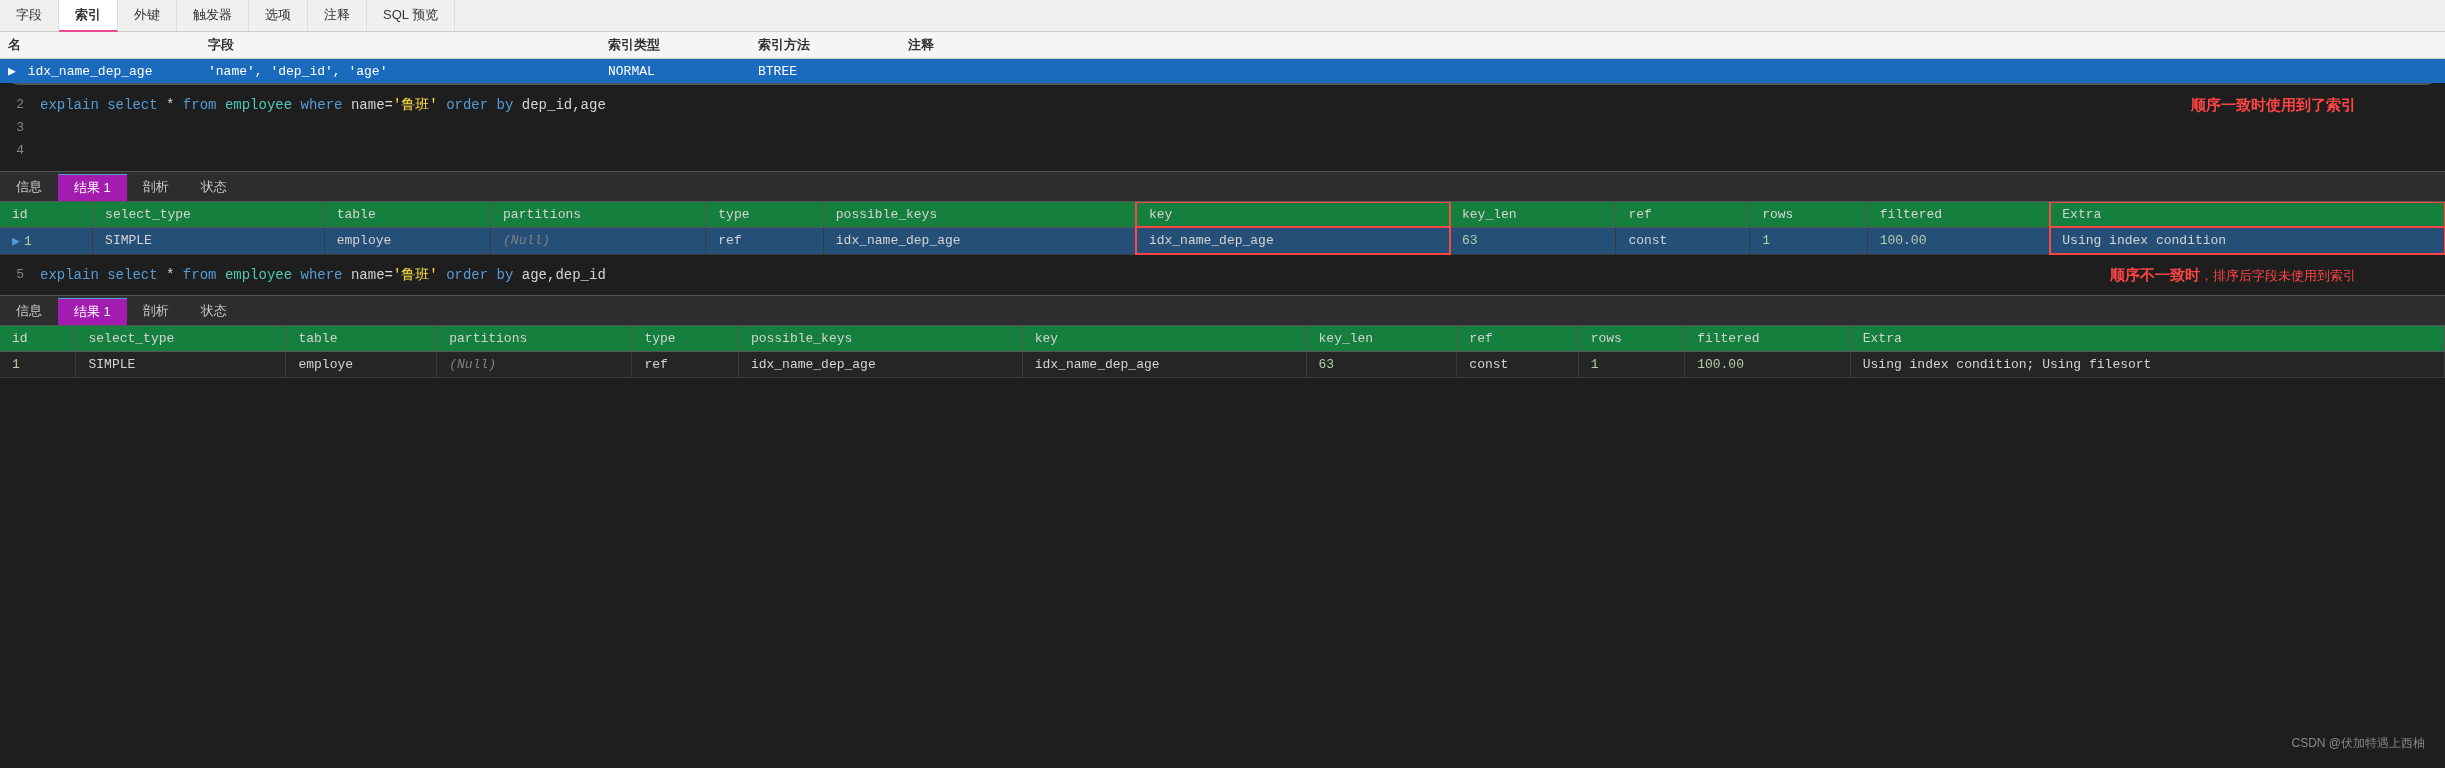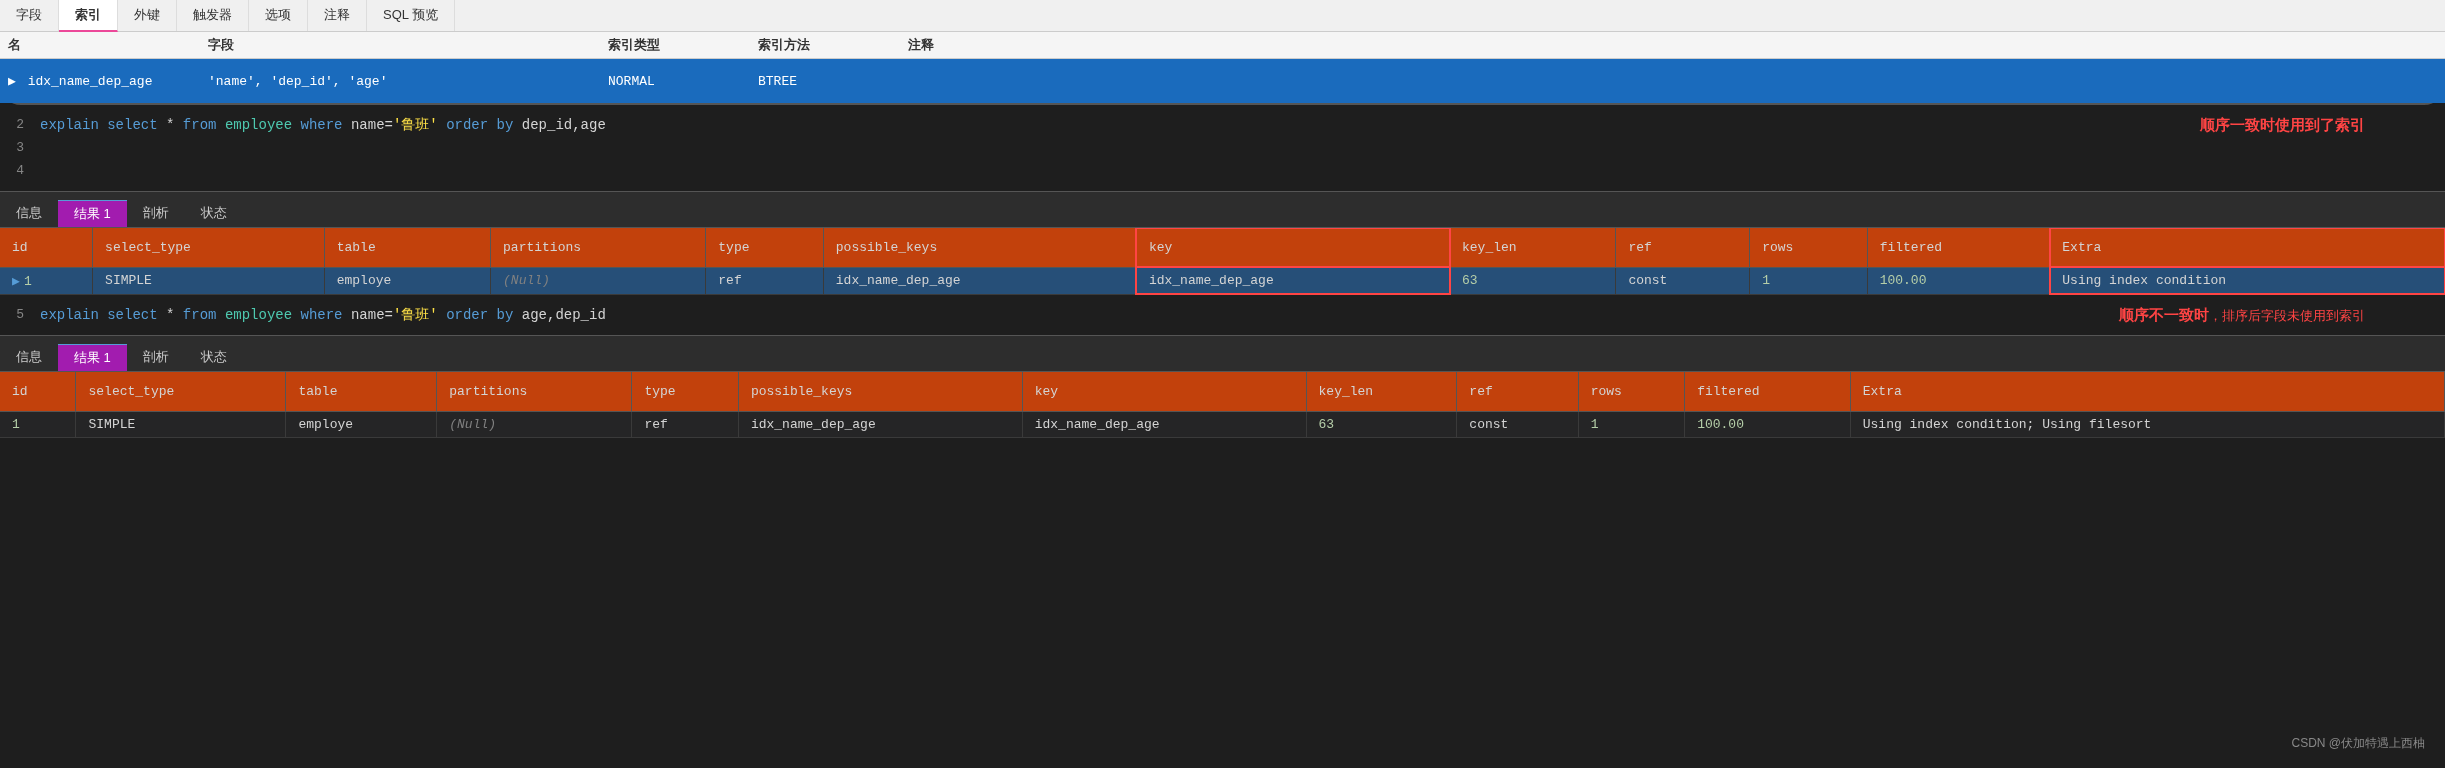--- a/index.html
+++ b/index.html
@@ -56,21 +56,21 @@
       padding: 4px 8px;
       font-weight: bold;
       font-size: 13px;
       font-family: 'Microsoft YaHei', sans-serif;
       color: #333;
     }
 
     .index-grid-row {
       display: grid;
       grid-template-columns: 200px 400px 150px 150px 200px;
-      padding: 14px 8px;
+      padding: 4px 8px;
       background: #1a6bbd;
       color: #ffffff;
       font-size: 13px;
       align-items: center;
     }
 
     .index-grid-row .arrow {
       display: inline-block;
       margin-right: 4px;
       color: #fff;
@@ -109,21 +109,21 @@
     .kw-white { color: #d4d4d4; }
     .kw-string { color: #fde047; }
     .kw-table { color: #4ec9b0; }
 
     
     .result-tabs {
       display: flex;
       background: #2d2d2d;
       border-bottom: 1px solid #555;
       border-top: 1px solid #555;
-      padding: 8px 0 0 0;
+      padding: 2px 0 0 0;
     }
 
     .result-tab {
       padding: 4px 16px;
       font-size: 13px;
       color: #ccc;
       cursor: pointer;
       font-family: 'Microsoft YaHei', sans-serif;
     }
 
@@ -139,23 +139,23 @@
       overflow-x: auto;
     }
 
     .result-table {
       width: 100%;
       border-collapse: collapse;
       font-size: 13px;
     }
 
     .result-table th {
-      background: #c2410c;
+      background: #15803d;
       color: #d4d4d4;
-      padding: 12px 12px;
+      padding: 5px 12px;
       text-align: left;
       border-right: 1px solid #555;
       border-bottom: 1px solid #555;
       font-weight: normal;
       white-space: nowrap;
     }
 
     .result-table td {
       padding: 5px 12px;
       border-right: 1px solid #3a3a3a;
@@ -183,21 +183,21 @@
     }
 
     .annot-container {
       position: relative;
       display: flex;
       align-items: center;
     }
 
     .annot-right {
       position: absolute;
-      right: 80px;
+      right: 89px;
       color: #ff4444;
       font-family: 'Microsoft YaHei', sans-serif;
       font-size: 15px;
       font-weight: bold;
       white-space: nowrap;
     }
 
     .annot-right-small {
       font-size: 13px;
       font-weight: normal;

